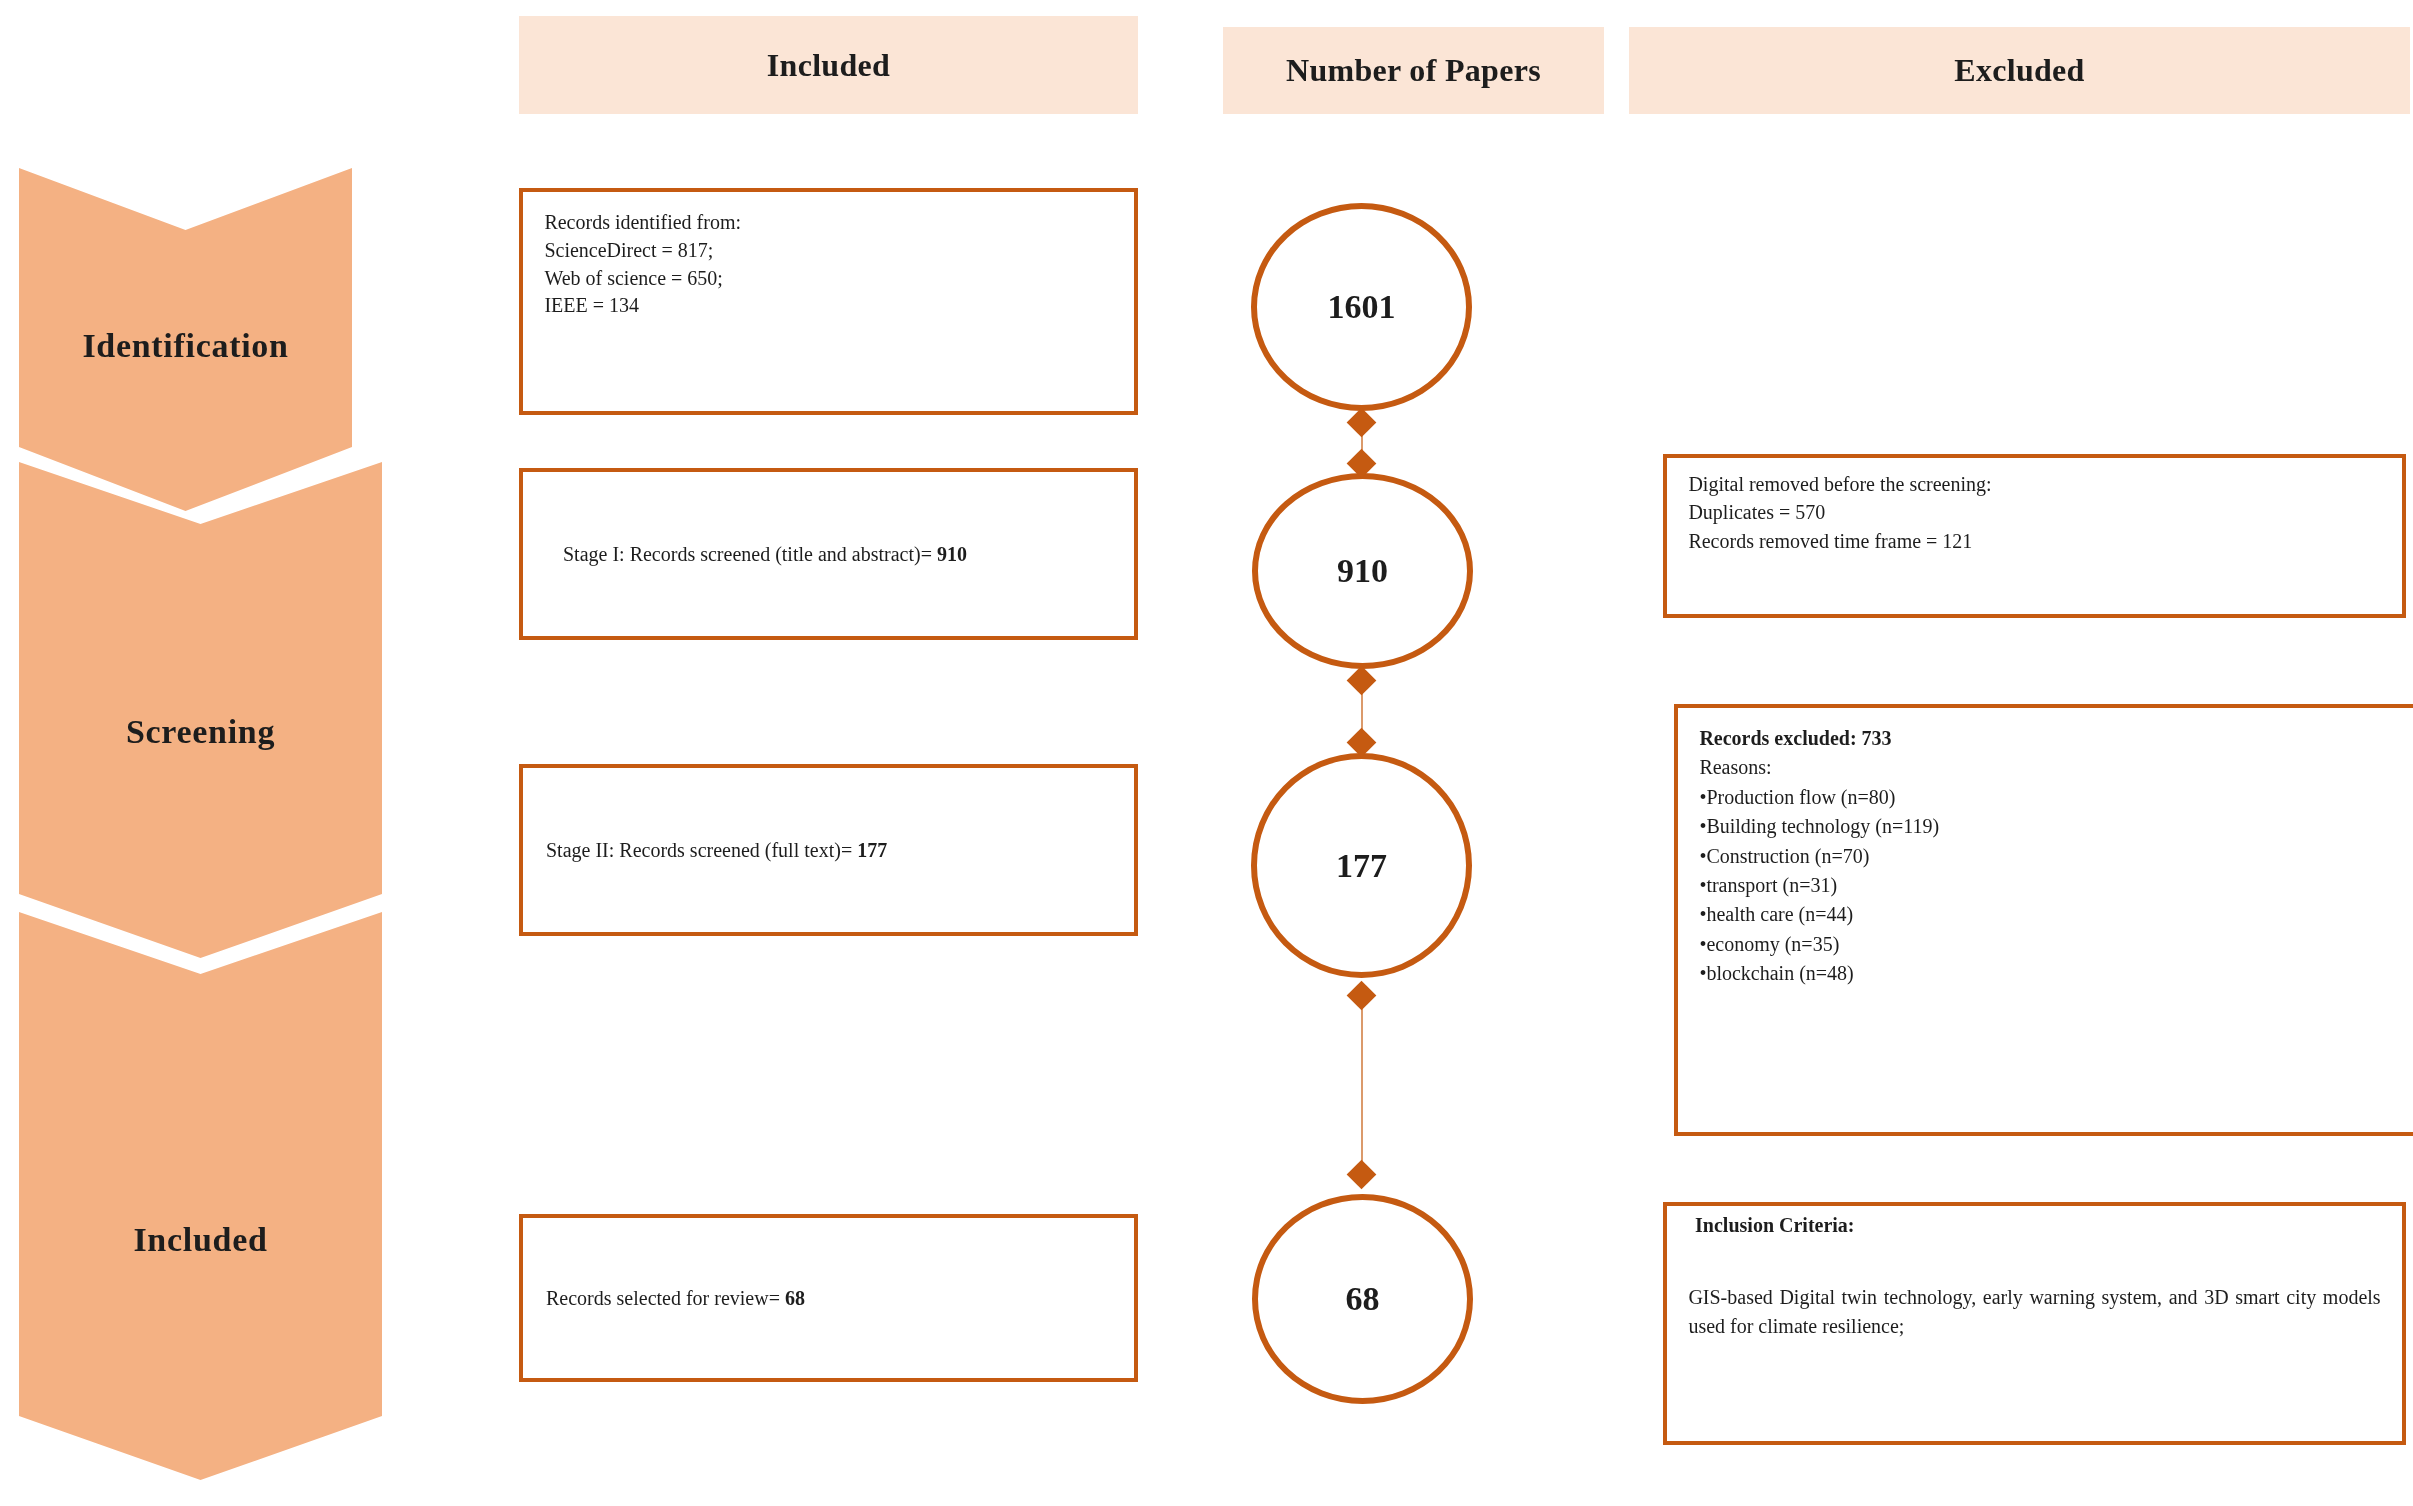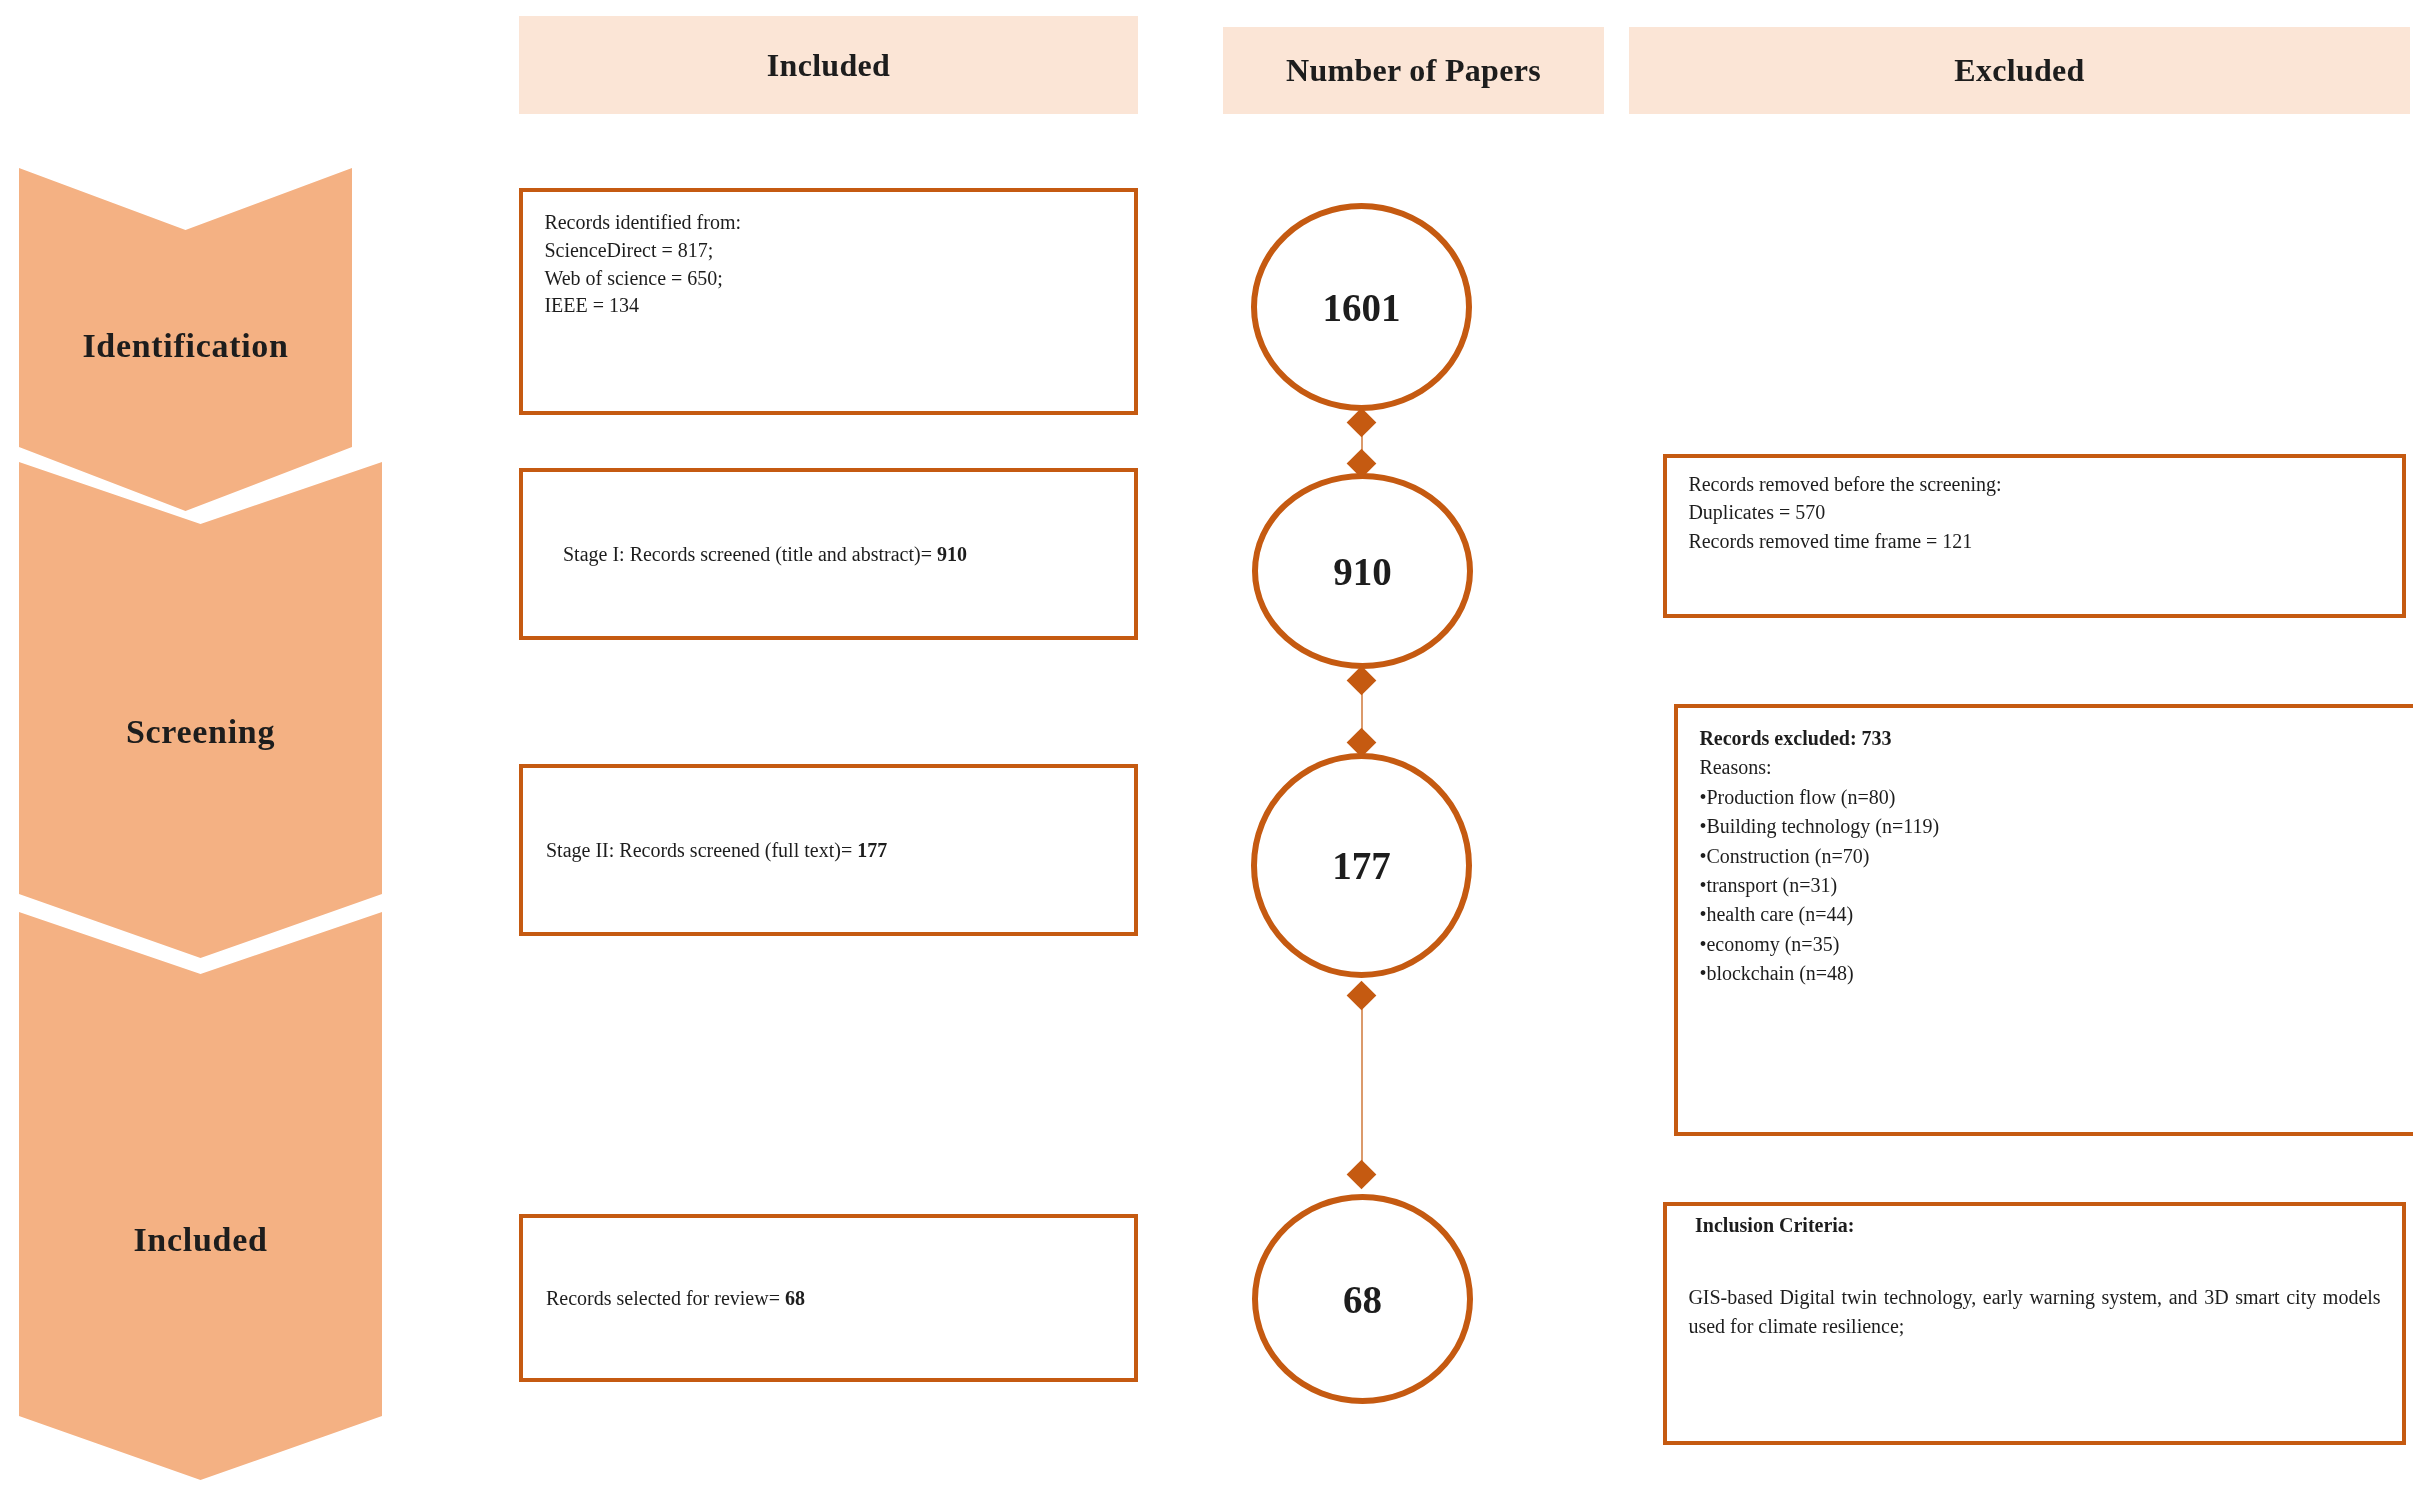--- a/index.html
+++ b/index.html
@@ -17,21 +17,21 @@
 
   
   .fbox{background:#ffffff;border:4px solid var(--accent,#C55A11);font-size:20px;line-height:1.4;}
   .fbox .pad{padding:14.7px 21.4px;}
   .vcenter{display:flex;flex-direction:column;justify-content:center;}
   .justify{text-align:justify;}
   .b{font-weight:bold;}
 
   
   .num-circle{border:6.7px solid var(--accent,#C55A11);border-radius:50%;background:#ffffff;
-    display:flex;align-items:center;justify-content:center;font-weight:bold;font-size:39px;}
+    display:flex;align-items:center;justify-content:center;font-weight:bold;font-size:34px;}
 
   
   .conn{display:flex;flex-direction:column;align-items:center;width:31px;}
   .diamond{width:21px;height:21px;background:var(--accent,#C55A11);transform:rotate(45deg);flex:0 0 auto;}
   .conn-line{flex:1 1 auto;width:2px;background:var(--linecolor,#DB9A6B);margin:-4px 0;}
 
   .reason-line{white-space:nowrap;}
   .rbox-title{font-weight:bold;}
   .gapline{height:43px;}
 </style>
@@ -109,21 +109,21 @@
   <div class="diamond"></div>
 </div>
 <div class="abs conn" style="left:1346px;top:985px;height:200px;">
   <div class="diamond"></div>
   <div class="conn-line"></div>
   <div class="diamond"></div>
 </div>
 
 <div class="abs fbox" style="left:1663px;top:454px;width:743px;height:164px;">
   <div class="pad" style="padding-top:12px;line-height:1.42;">
-    <div>Records removed before the screening:</div>
+    <div>Digital removed before the screening:</div>
     <div>Duplicates = 570</div>
     <div>Records removed time frame = 121</div>
   </div>
 </div>
 
 <div class="abs fbox" style="left:1663px;top:704px;width:743px;height:432px;margin-left:11px;">
   <div class="pad" style="padding-top:16px;line-height:1.47;">
     <div class="rbox-title">Records excluded: 733</div>
     <div>Reasons:</div>
     <div class="reason-line">•Production flow (n=80)</div>

